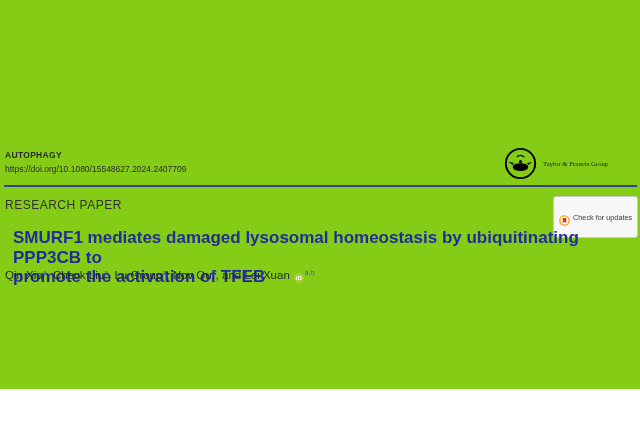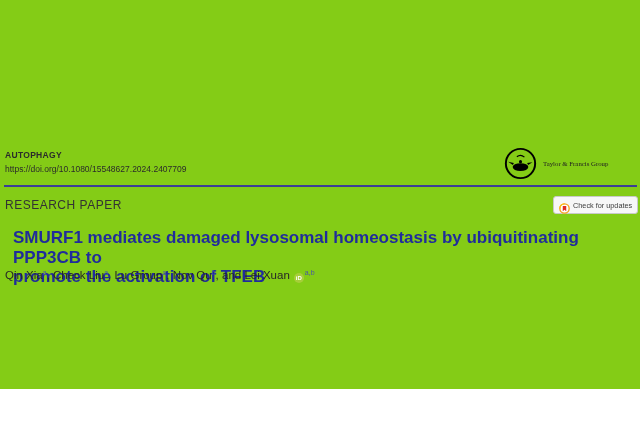--- a/index.html
+++ b/index.html
@@ -18,21 +18,21 @@
   .pub-text{margin-left:6px;}
   .pub-name{font-family:"Liberation Serif", serif;font-size:13.5px;color:#0a0a0a;line-height:14px;letter-spacing:.2px;}
   .pub-group{font-family:"Liberation Serif", serif;font-size:6.8px;color:#222;line-height:8px;margin-top:1px;}
 
   
   .rule{position:absolute;left:4px;top:185px;width:633px;height:2px;background:#3b3e96;}
 
   
   .type-label{position:absolute;left:5px;top:198px;font-size:12px;color:#333;letter-spacing:.5px;}
   .updates-badge{position:absolute;left:553px;top:196px;height:16px;
-      display:inline-flex;align-items:center;gap:3px;padding:0 5px;
+      display:inline-flex;align-items:center;gap:3px;padding:12px 5px;
       background:#f7f7f7;border:1px solid #c9c9c9;border-radius:3px;cursor:pointer;}
   .updates-badge .cm-icon{width:11px;height:11px;flex:0 0 auto;}
   .updates-badge .badge-label{font-size:7.3px;color:#3c3c3c;white-space:nowrap;}
 
   
   .title{position:absolute;left:5px;top:220px;width:630px;
          font-size:17px;font-weight:bold;color:#202c9b;line-height:19.5px;}
 
   
   .authors{position:absolute;left:5px;top:268px;width:630px;

